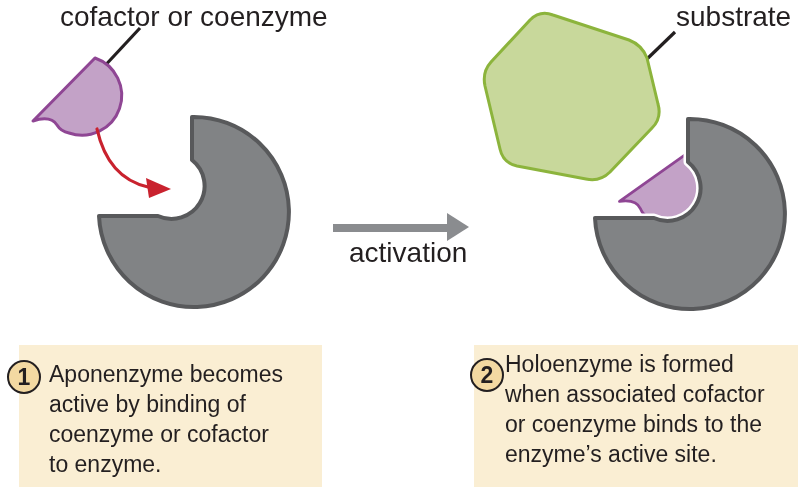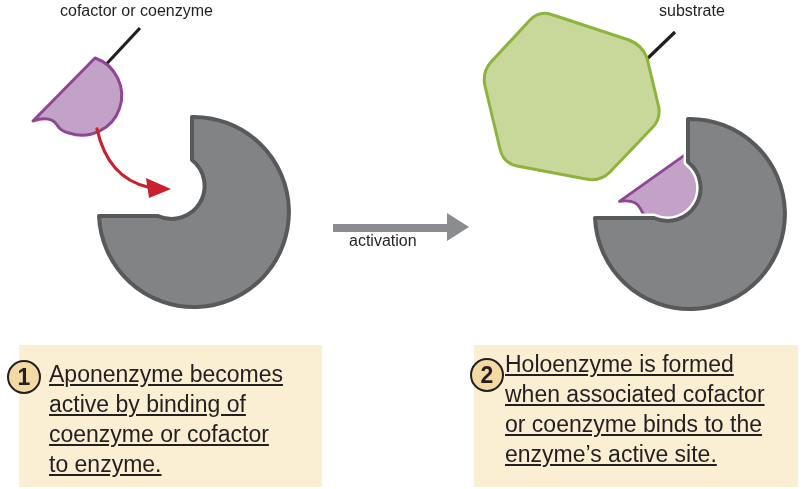--- a/index.html
+++ b/index.html
@@ -2,36 +2,35 @@
 <html><head>
 <meta charset="utf-8">
 <style>
   html,body { margin:0; padding:0; background:#ffffff; }
   .canvas {
     position:relative; width:802px; height:489px; background:#ffffff;
     overflow:hidden; font-family:"Liberation Sans", sans-serif;
   }
   .canvas svg.layer { position:absolute; left:0; top:0; }
   .lbl {
-    position:absolute; font-size:16px; line-height:1.1; color:#231f20;
+    position:absolute; font-size:28px; line-height:1.1; color:#231f20;
     white-space:nowrap;
   }
   .step-box {
     position:absolute; top:345px; height:142px; background:#faeed3;
   }
   .step-circle {
     position:absolute; width:34px; height:34px; box-sizing:border-box;
     border:2px solid #231f20; border-radius:50%; background:#f3d9a2;
     display:flex; align-items:center; justify-content:center;
     font-weight:bold; font-size:23px; color:#231f20;
   }
   .step-text {
     position:absolute; font-size:23px; line-height:30px; color:#231f20;
     white-space:pre-line;
-    text-decoration:underline;
   }
 </style>
 </head>
 <body>
 
 <div class="canvas">
 
   <svg class="layer" width="802" height="489" viewBox="0 0 802 489">
 
     <line x1="140" y1="28" x2="86" y2="86" stroke-width="3.2" stroke="#231f20"></line>
@@ -55,23 +54,23 @@
     <path d="M95 58 L33 121 C45 117 53 119 57 125 C60 130 64 132 69 133 A38 38 0 1 0 95 58 Z" transform="translate(671,190) rotate(10) scale(0.92) translate(-86,-99)" style="stroke:#8f4694; stroke-width:3; stroke-linejoin:round" fill="#c3a2c7"></path>
 
     <g transform="translate(592,114)">
       <path d="M96 5 A95 95 0 1 1 3 104 L62 104 A33 33 0 0 0 96 48 Z" fill="none" style="stroke:#ffffff; stroke-width:9; stroke-linejoin:round"></path>
       <path d="M96 5 A95 95 0 1 1 3 104 L62 104 A33 33 0 0 0 96 48 Z" style="stroke:#58595b; stroke-width:4; stroke-linejoin:round" fill="#818385"></path>
     </g>
   </svg>
 
   <div class="lbl" style="left:60px; top:2px">cofactor or coenzyme</div>
 
-  <div class="lbl" style="left:659px; top:2px">substrate</div>
+  <div class="lbl" style="left:676px; top:2px">substrate</div>
 
-  <div class="lbl" style="left:349px; top:232px">activation</div>
+  <div class="lbl" style="left:349px; top:238px">activation</div>
 
   <div class="step-box" style="left:19px; width:303px">
     <div class="step-circle" style="left:-12px; top:15px">
       <span>1</span>
     </div>
     <div class="step-text" style="left:30px; top:14px">Aponenzyme becomes
 active by binding of
 coenzyme or cofactor
 to enzyme.</div>
   </div>

